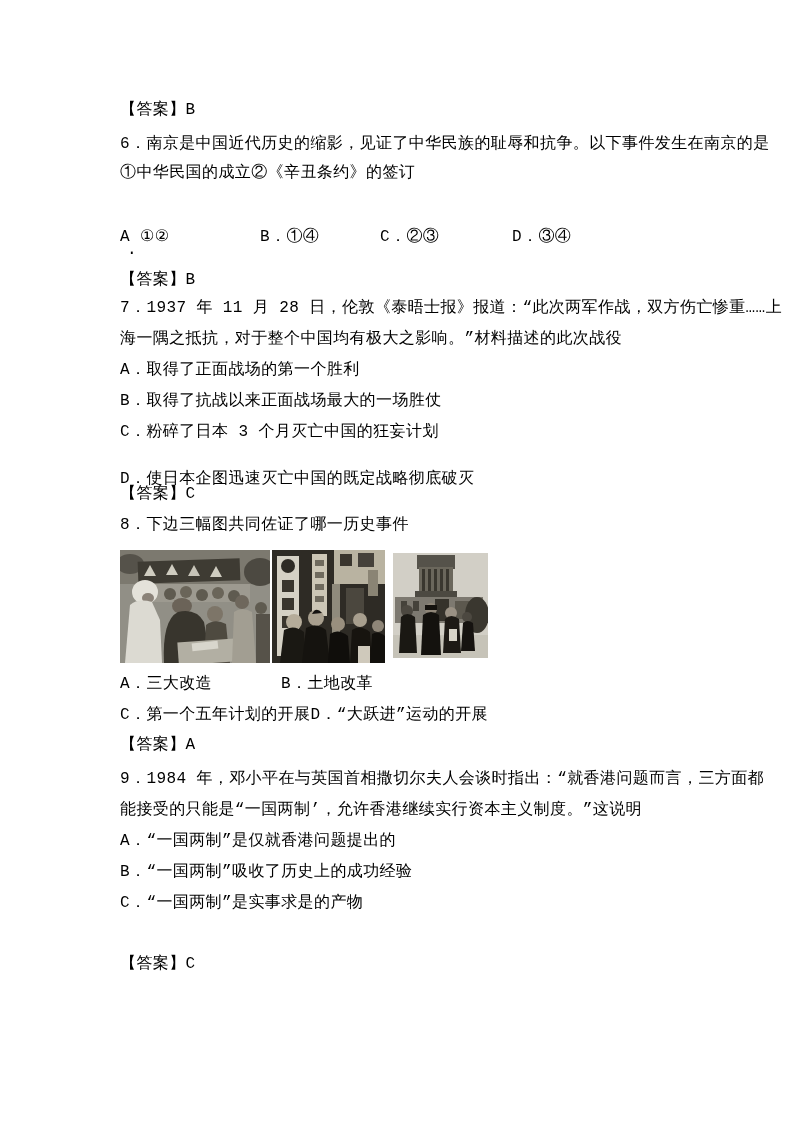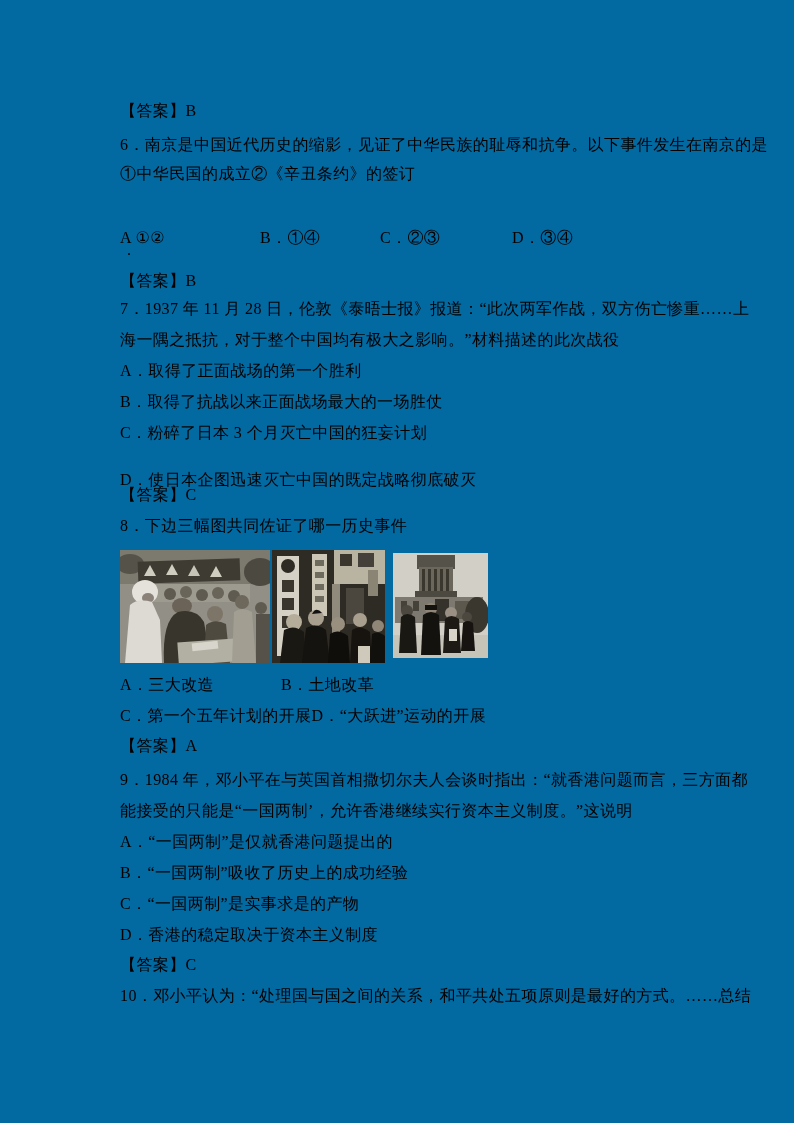--- a/index.html
+++ b/index.html
@@ -1,22 +1,22 @@
 <!DOCTYPE html>
 <html><head>
 <meta charset="utf-8">
 <style>
   html,body{margin:0;padding:0;background:#888;}
   .page{
     position:relative;
     width:794px;height:1123px;
     margin:0 auto;
-    background:#0369a1;
+    background:#ffffff;
     color:#000000;
-    font-family:Liberation Serif, serif;
+    font-family:Liberation Mono, monospace;
     font-size:16px;
     overflow:hidden;
   }
   .line{
     position:absolute;
     left:120px;
     line-height:31px;
     white-space:nowrap;
     letter-spacing:0.4px;
   }
@@ -157,18 +157,16 @@
     <span class="opt" style="left:0px">A．三大改造</span>
     <span class="opt" style="left:161px">B．土地改革</span>
   </div>
   <div class="line" style="top:730px">【答案】A</div>
 
   <div class="line" style="top:764px">9．1984 年，邓小平在与英国首相撒切尔夫人会谈时指出：“就香港问题而言，三方面都</div>
   <div class="line" style="top:795px">能接受的只能是“一国两制’，允许香港继续实行资本主义制度。”这说明</div>
   <div class="line" style="top:826px">A．“一国两制”是仅就香港问题提出的</div>
   <div class="line" style="top:857px">B．“一国两制”吸收了历史上的成功经验</div>
   <div class="line" style="top:888px">C．“一国两制”是实事求是的产物</div>
-  <div class="line" style="top:919px">D．香港的稳定取决于资本主义制度</div>
   <div class="line" style="top:949px">【答案】C</div>
 
-  <div class="line" style="top:980px">10．邓小平认为：“处理国与国之间的关系，和平共处五项原则是最好的方式。……总结</div>
 
 </div>
 
 </body></html>

